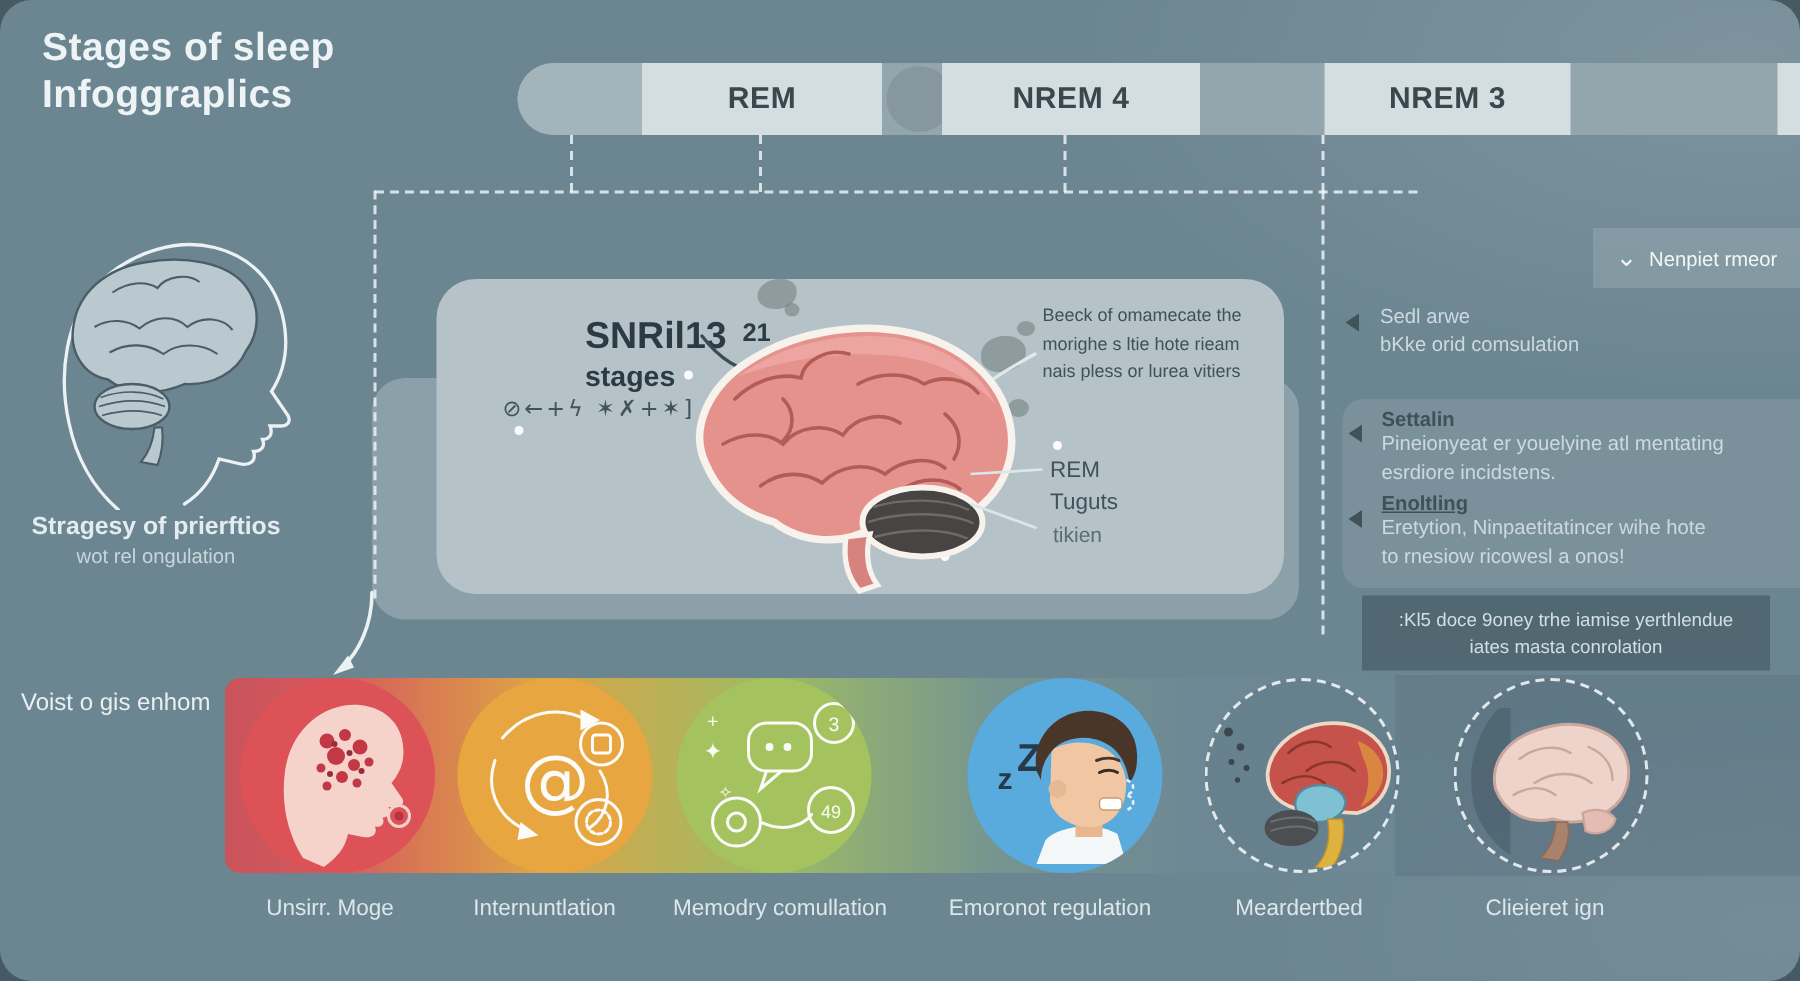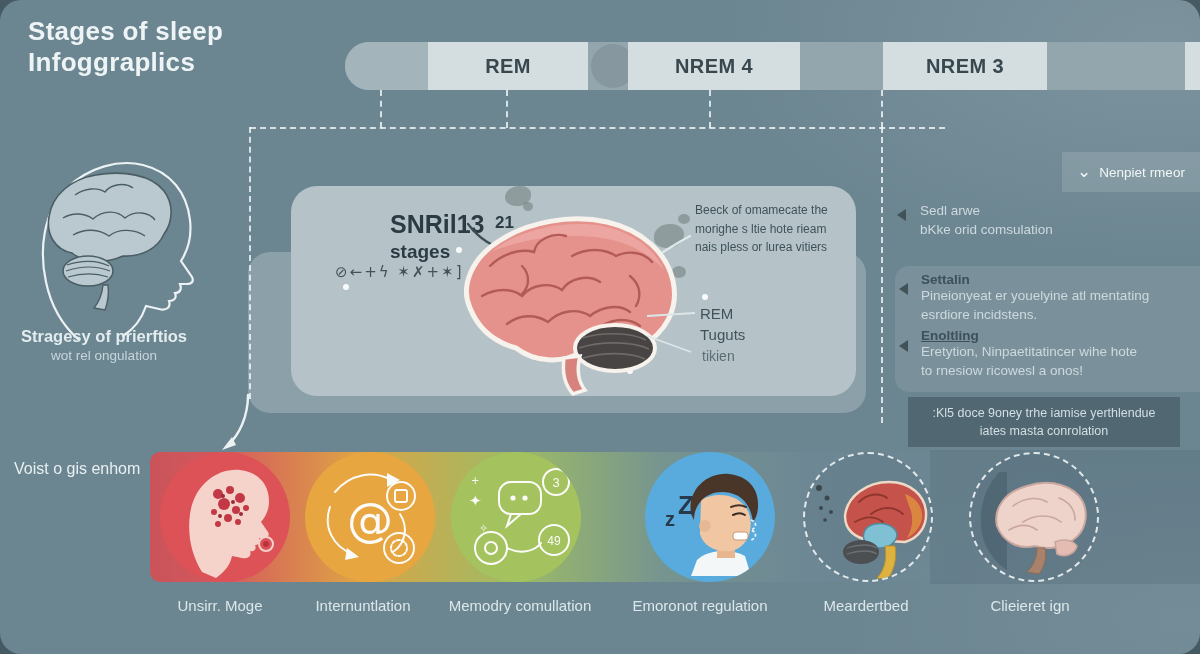--- a/index.html
+++ b/index.html
@@ -28,21 +28,21 @@
   .panel-head{font-size:25px;font-weight:bold;color:#2c3b43;}
   .panel-sup{font-size:17px;font-weight:bold;color:#2c3b43;}
   .panel-sub{font-size:19px;font-weight:bold;color:#2c3b43;}
   .glyphs{font-family:"DejaVu Sans",sans-serif;font-size:15px;color:#42535b;letter-spacing:2px;}
   .note{width:162px;font-size:12px;line-height:1.55;color:#3f5159;}
   .blabel{font-size:15px;color:#41525a;}
   .blabel.dim{font-size:14px;color:#5c6c73;}
   
   .cap-title{font-size:16.5px;font-weight:bold;color:#e3ecef;}
   .cap-line{font-size:13.5px;color:#c8d6db;}
-  .left-cap{left:16px;top:325px;width:176px;text-align:center;line-height:1.35;}
+  .left-cap{left:16px;top:340px;width:176px;text-align:center;line-height:1.35;}
   .big-label{font-size:17.5px;font-weight:bold;color:#f0f5f7;}
   .mid-label{font-size:16px;color:#e8f0f2;}
   
   .dropdown{left:1062px;top:152px;width:138px;height:40px;background:rgba(255,255,255,.13);
             display:flex;align-items:center;justify-content:center;gap:8px;color:#f2f6f8;font-size:13.5px;}
   .tri-left{width:0;height:0;border-top:6px solid transparent;border-bottom:6px solid transparent;
             border-right:9px solid #415359;}
   .ritem{color:#cdd9de;font-size:13.5px;line-height:1.4;}
   .ritem .rtitle{color:#cdd9de;}
   .rpanel{left:895px;top:266px;width:305px;height:126px;background:rgba(255,255,255,.10);border-radius:14px 0 0 14px;}

